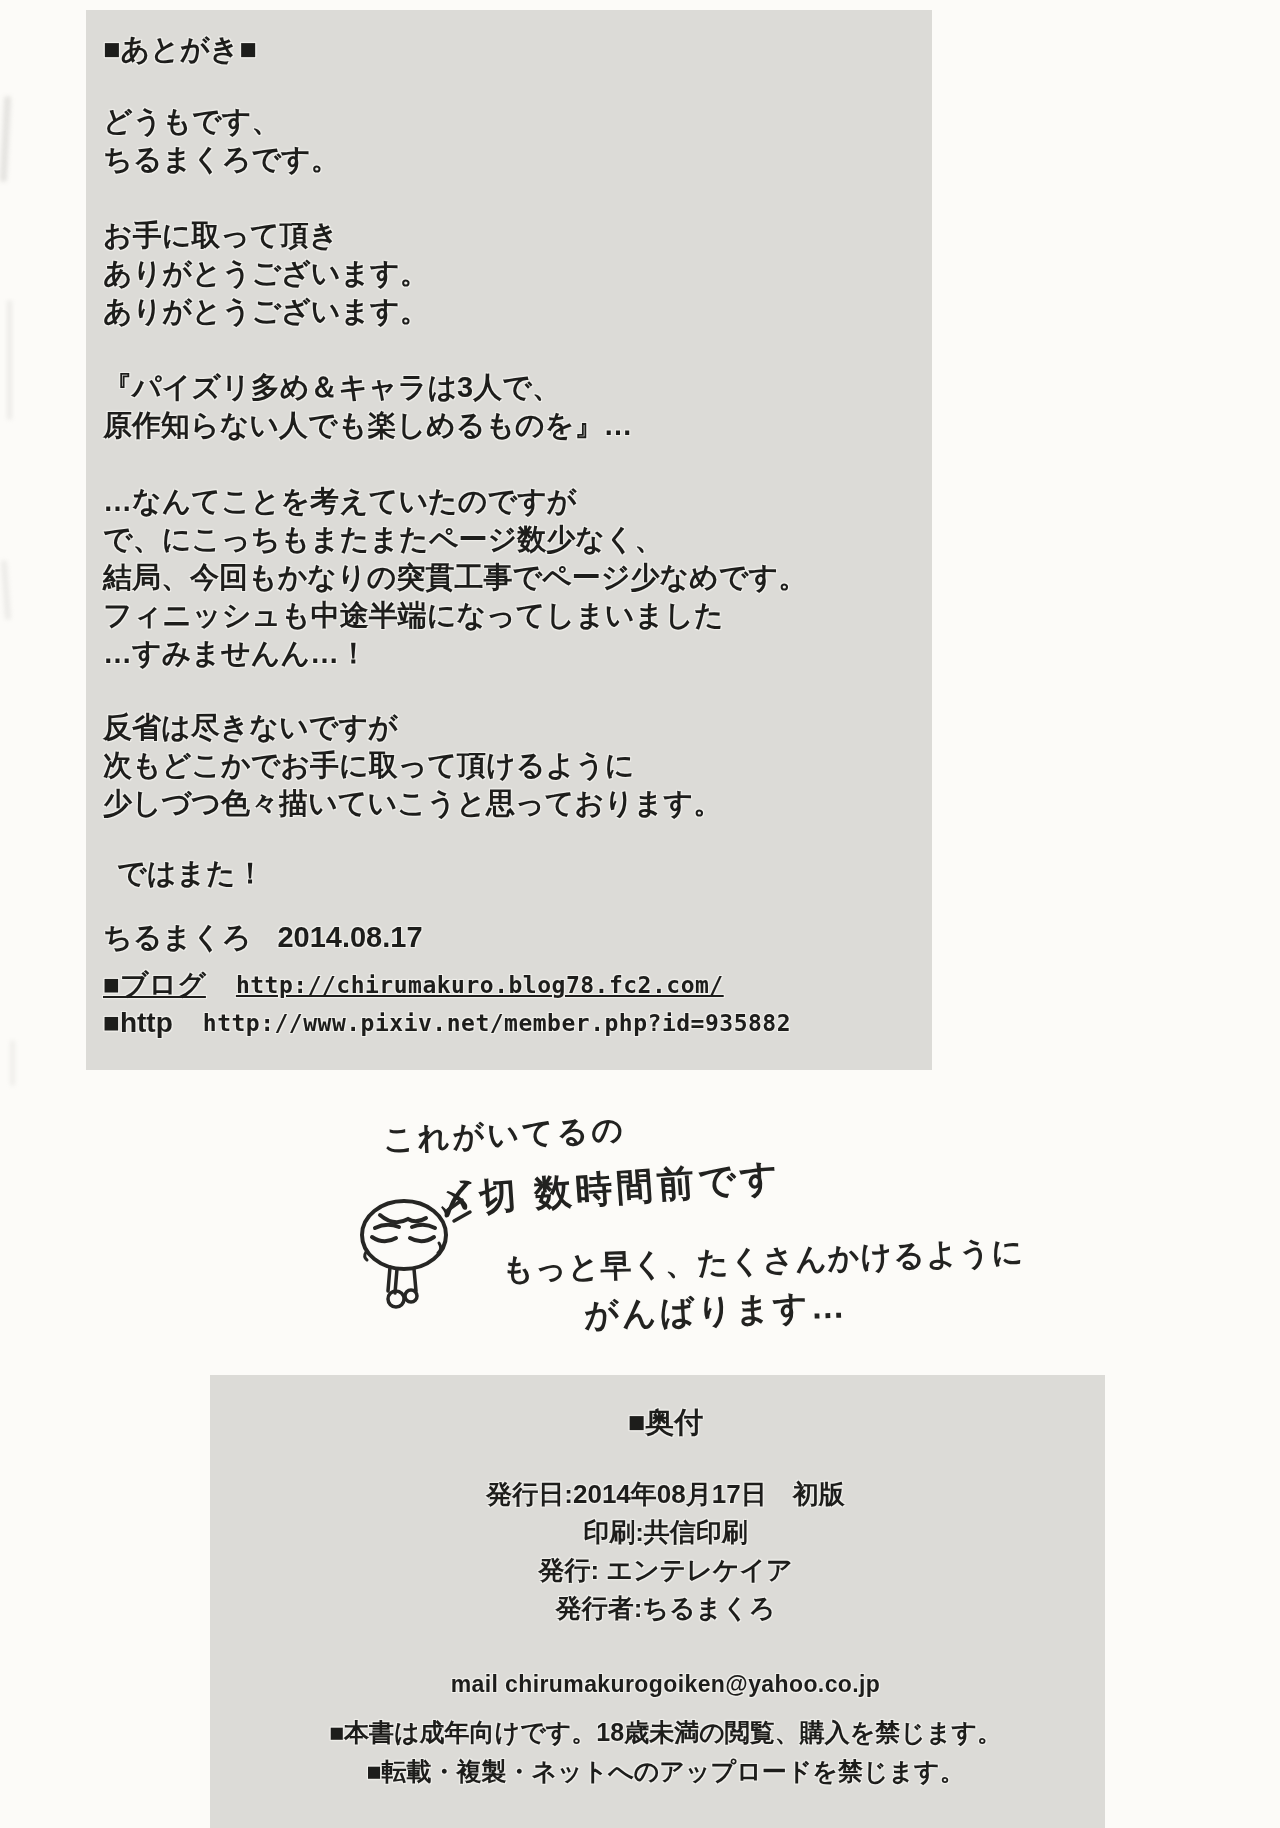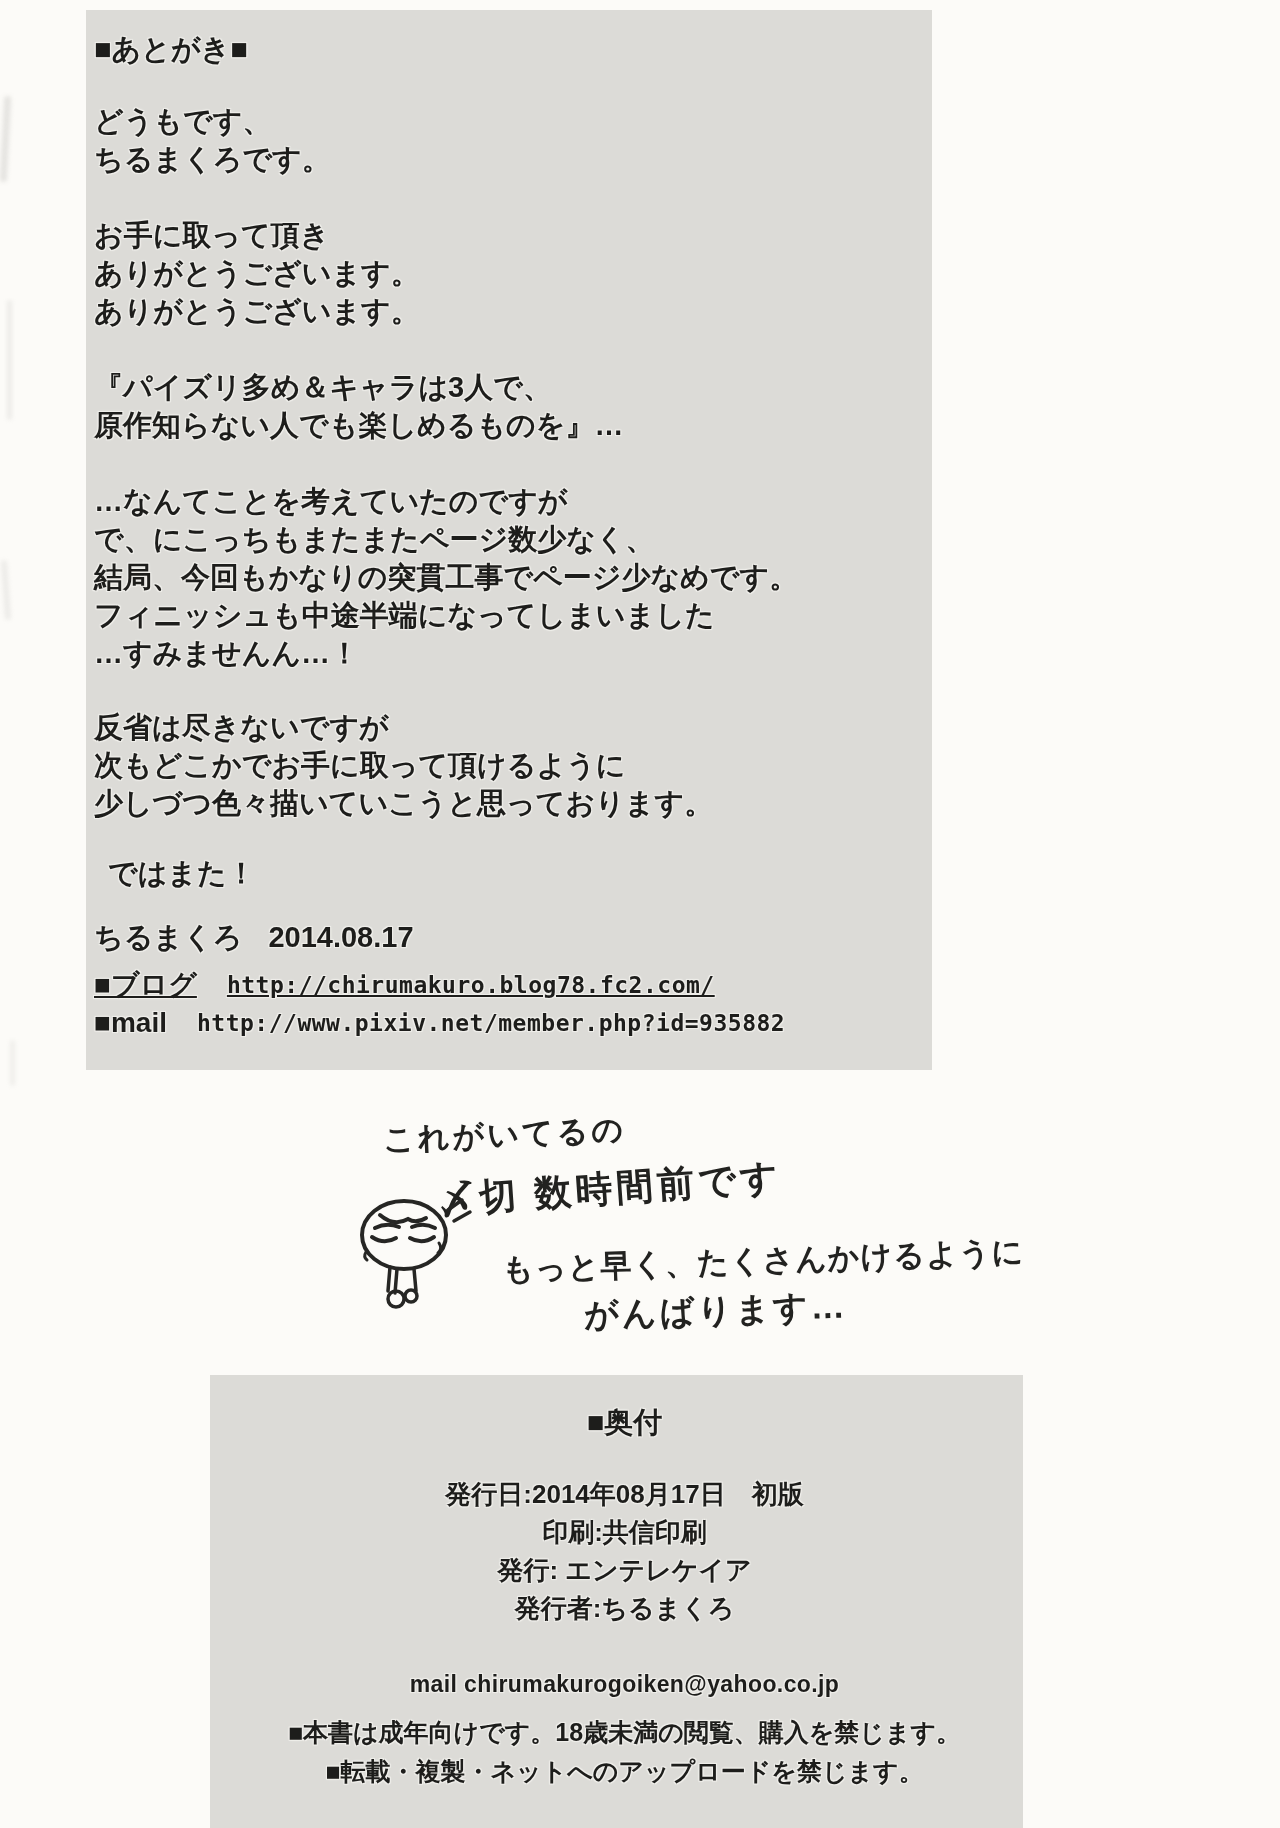--- a/index.html
+++ b/index.html
@@ -18,21 +18,21 @@
     background-image:
       radial-gradient(#d1d0cc 22%, rgba(0,0,0,0) 24%),
       radial-gradient(#d1d0cc 22%, rgba(0,0,0,0) 24%);
     background-size:4px 4px;
     background-position:0 0,2px 2px;
   }
   .halo{ text-shadow:-1px -1px 0 #efeeea,1px -1px 0 #efeeea,-1px 1px 0 #efeeea,1px 1px 0 #efeeea,0 0 3px #f6f5f1; }
 
   
   .afterword{ left:86px; top:10px; width:846px; height:1060px; }
-  .afterword .blk{ position:absolute; left:8px; right:8px; line-height:38px; font-size:29px; font-weight:600; white-space:nowrap; }
+  .afterword .blk{ position:absolute; left:17px; right:8px; line-height:38px; font-size:29px; font-weight:600; white-space:nowrap; }
   .aw-title{ top:20px; font-size:31px; font-weight:700; }
   .aw-p1{ top:92px; }
   .aw-p2{ top:206px; }
   .aw-p3{ top:358px; }
   .aw-p4{ top:472px; }
   .aw-p5{ top:698px; }
   .aw-closing{ top:844px;margin-left:14px; }
   .aw-sig{ top:908px; }
   .aw-sig .sig-date{ margin-left:26px; font-weight:600; }
   .aw-link1{ top:956px;text-decoration:underline; }
@@ -43,21 +43,21 @@
 
   
   .hand{ position:absolute; white-space:nowrap; font-weight:700; color:#222220; }
   .hw1{ left:383px; top:1114px; font-size:31px; transform:rotate(-2.5deg); letter-spacing:3px;}
   .hw2{ left:438px; top:1164px; font-size:37px; transform:rotate(-4deg); letter-spacing:4px;}
   .hw3{ left:502px; top:1240px; font-size:31px; transform:rotate(-2deg); letter-spacing:1px;}
   .hw4{ left:584px; top:1288px; font-size:34px; transform:rotate(-2deg); letter-spacing:3px;}
   .doodle{ position:absolute; left:350px; top:1194px; }
 
   
-  .colophon{ left:210px; top:1375px; width:813px; height:453px; }
+  .colophon{ left:210px; top:1375px; width:895px; height:453px; }
   .colophon .cblk{ position:absolute; left:0; right:0; text-align:center; padding-left:16px; white-space:nowrap; }
   .co-title{ top:28px; font-size:29px; font-weight:700; }
   .co-pub{ top:100px; font-size:26px; font-weight:600; line-height:38px; }
   .co-mail{ top:296px; font-size:23px; font-weight:700; letter-spacing:.4px; }
   .co-warn{ top:338px; font-size:25px; font-weight:700; line-height:39px; }
 
   
   .smudge{ position:absolute; background:#c9c8c4; opacity:.45; filter:blur(2px); border-radius:3px; }
   .sm1{ left:2px; top:96px; width:7px; height:86px; transform:rotate(3deg); }
   .sm2{ left:7px; top:300px; width:5px; height:120px; opacity:.3; }
@@ -106,21 +106,21 @@
 
     <div class="blk aw-sig">
       <span class="halo">ちるまくろ</span><span class="sig-date halo">2014.08.17</span>
     </div>
 
     <div class="blk aw-link1 link-row">
       <span class="lbl halo">■ブログ</span>
       <span class="url halo">http://chirumakuro.blog78.fc2.com/</span>
     </div>
     <div class="blk aw-link2 link-row">
-      <span class="lbl halo">■mail</span>
+      <span class="lbl halo">■http</span>
       <span class="url halo">http://www.pixiv.net/member.php?id=935882</span>
     </div>
   </section>
 
   <div class="hand hw1">これがいてるの</div>
   <div class="hand hw2">〆切 数時間前です</div>
   <div class="hand hw3">もっと早く、たくさんかけるように</div>
   <div class="hand hw4">がんばります…</div>
 
   <svg class="doodle" width="126" height="126" viewBox="0 0 126 126" fill="none" stroke="#262624" stroke-width="4" stroke-linecap="round">

